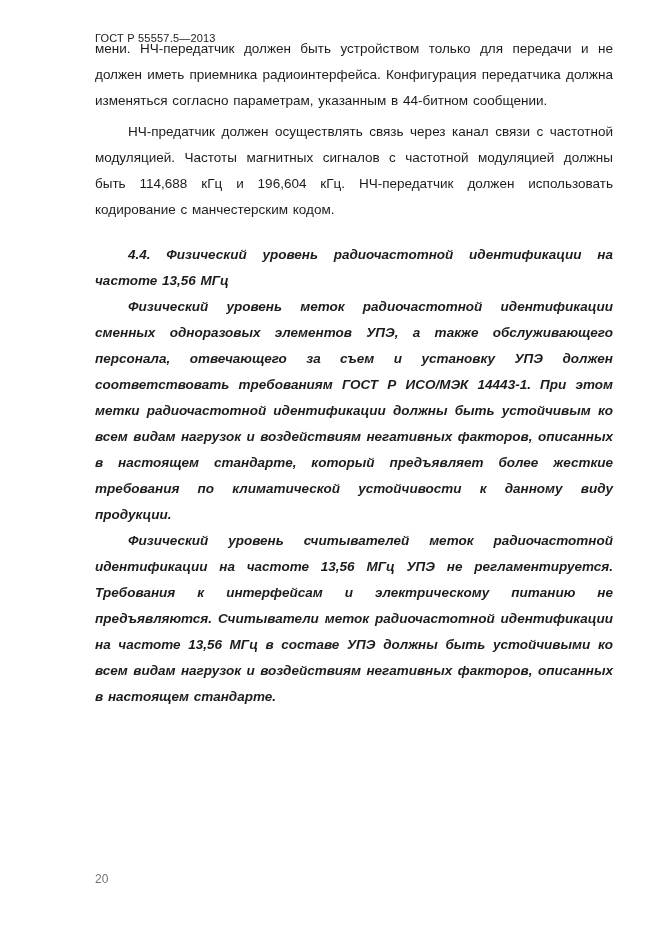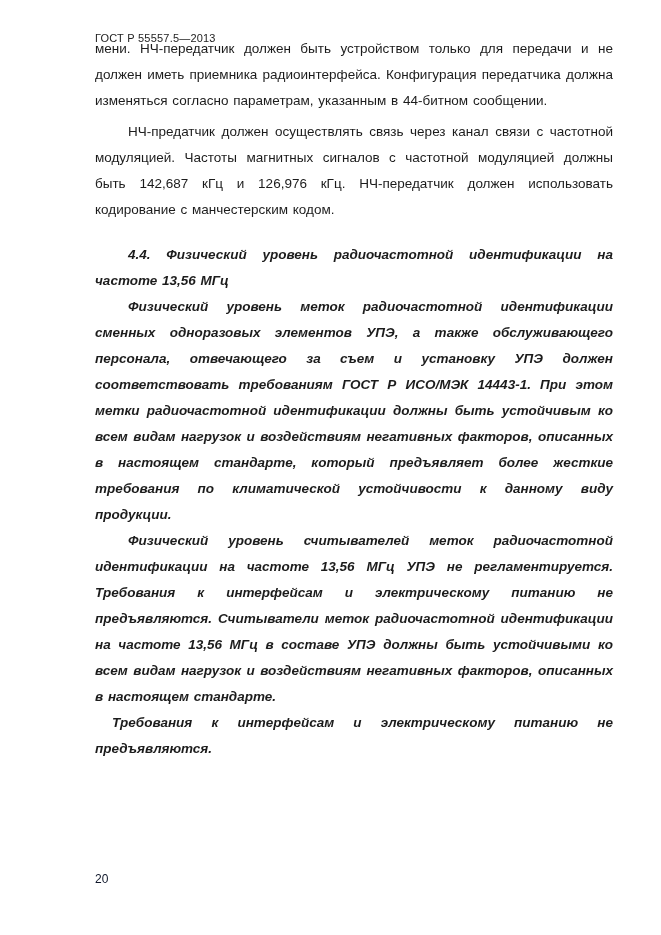--- a/index.html
+++ b/index.html
@@ -41,44 +41,43 @@
     font-weight: bold;
     font-style: italic;
     margin-top: 19px;
   }
   .small-indent { text-indent: 17px; }
   .page-number {
     position: absolute;
     left: 95px;
     top: 872px;
     font-size: 12px;
-    color: #0f172a;
+    color: #737373;
   }
 </style>
 </head>
 <body>
 
 <div class="page">
 
   <div class="doc-header">ГОСТ Р 55557.5—2013</div>
 
   <div class="content">
 
     <p class="para no-indent">мени. НЧ-передатчик должен быть устройством только для передачи и не должен иметь приемника радиоинтерфейса. Конфигурация передатчика должна изменяться согласно  параметрам, указанным в 44-битном сообщении.</p>
 
-    <p class="para mt-sm">НЧ-предатчик должен осуществлять связь через канал связи с частотной модуляцией. Частоты магнитных сигналов с частотной модуляцией должны быть 142,687 кГц и 126,976 кГц. НЧ-передатчик должен использовать кодирование с манчестерским кодом.</p>
+    <p class="para mt-sm">НЧ-предатчик должен осуществлять связь через канал связи с частотной модуляцией. Частоты магнитных сигналов с частотной модуляцией должны быть 114,688 кГц и 196,604 кГц. НЧ-передатчик должен использовать кодирование с манчестерским кодом.</p>
 
     <p class="para heading">4.4. Физический уровень радиочастотной идентификации на частоте 13,56 МГц</p>
 
     <p class="para italic">Физический уровень меток радиочастотной идентификации сменных одноразовых элементов УПЭ, а также обслуживающего персонала, отвечающего за съем и установку УПЭ должен соответствовать требованиям ГОСТ Р ИСО/МЭК 14443-1. При этом метки радиочастотной идентификации должны быть устойчивым ко всем видам нагрузок и воздействиям негативных факторов, описанных в настоящем стандарте, который предъявляет более жесткие требования по климатической устойчивости к данному виду продукции.</p>
 
     <p class="para italic">Физический уровень считывателей меток радиочастотной идентификации на частоте 13,56 МГц УПЭ не регламентируется. Требования к интерфейсам и электрическому питанию не предъявляются. Считыватели меток радиочастотной идентификации на частоте 13,56 МГц в составе УПЭ должны быть устойчивыми ко всем видам нагрузок и воздействиям негативных факторов, описанных в настоящем стандарте.</p>
 
 
 
 
-    <p class="para italic small-indent">Требования к интерфейсам и электрическому питанию не предъявляются.</p>
 
   </div>
 
   <div class="page-number">20</div>
 
 </div>
 
 </body></html>

